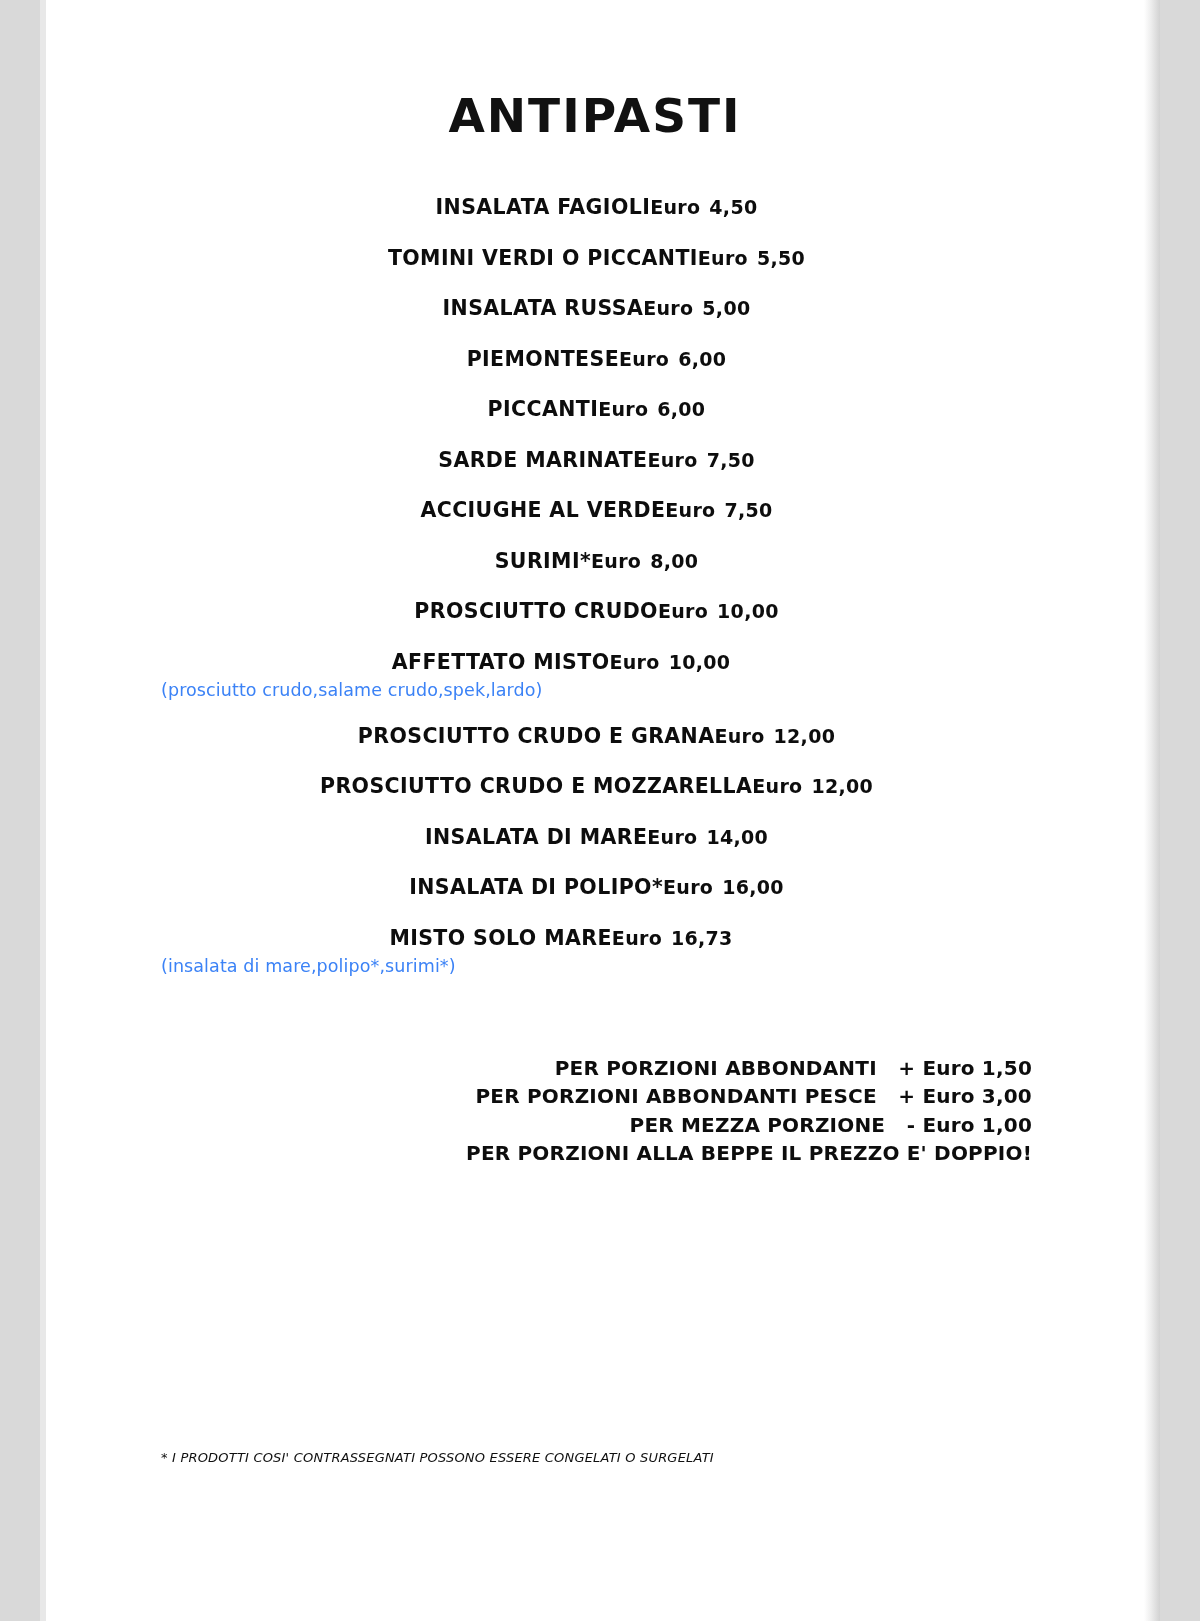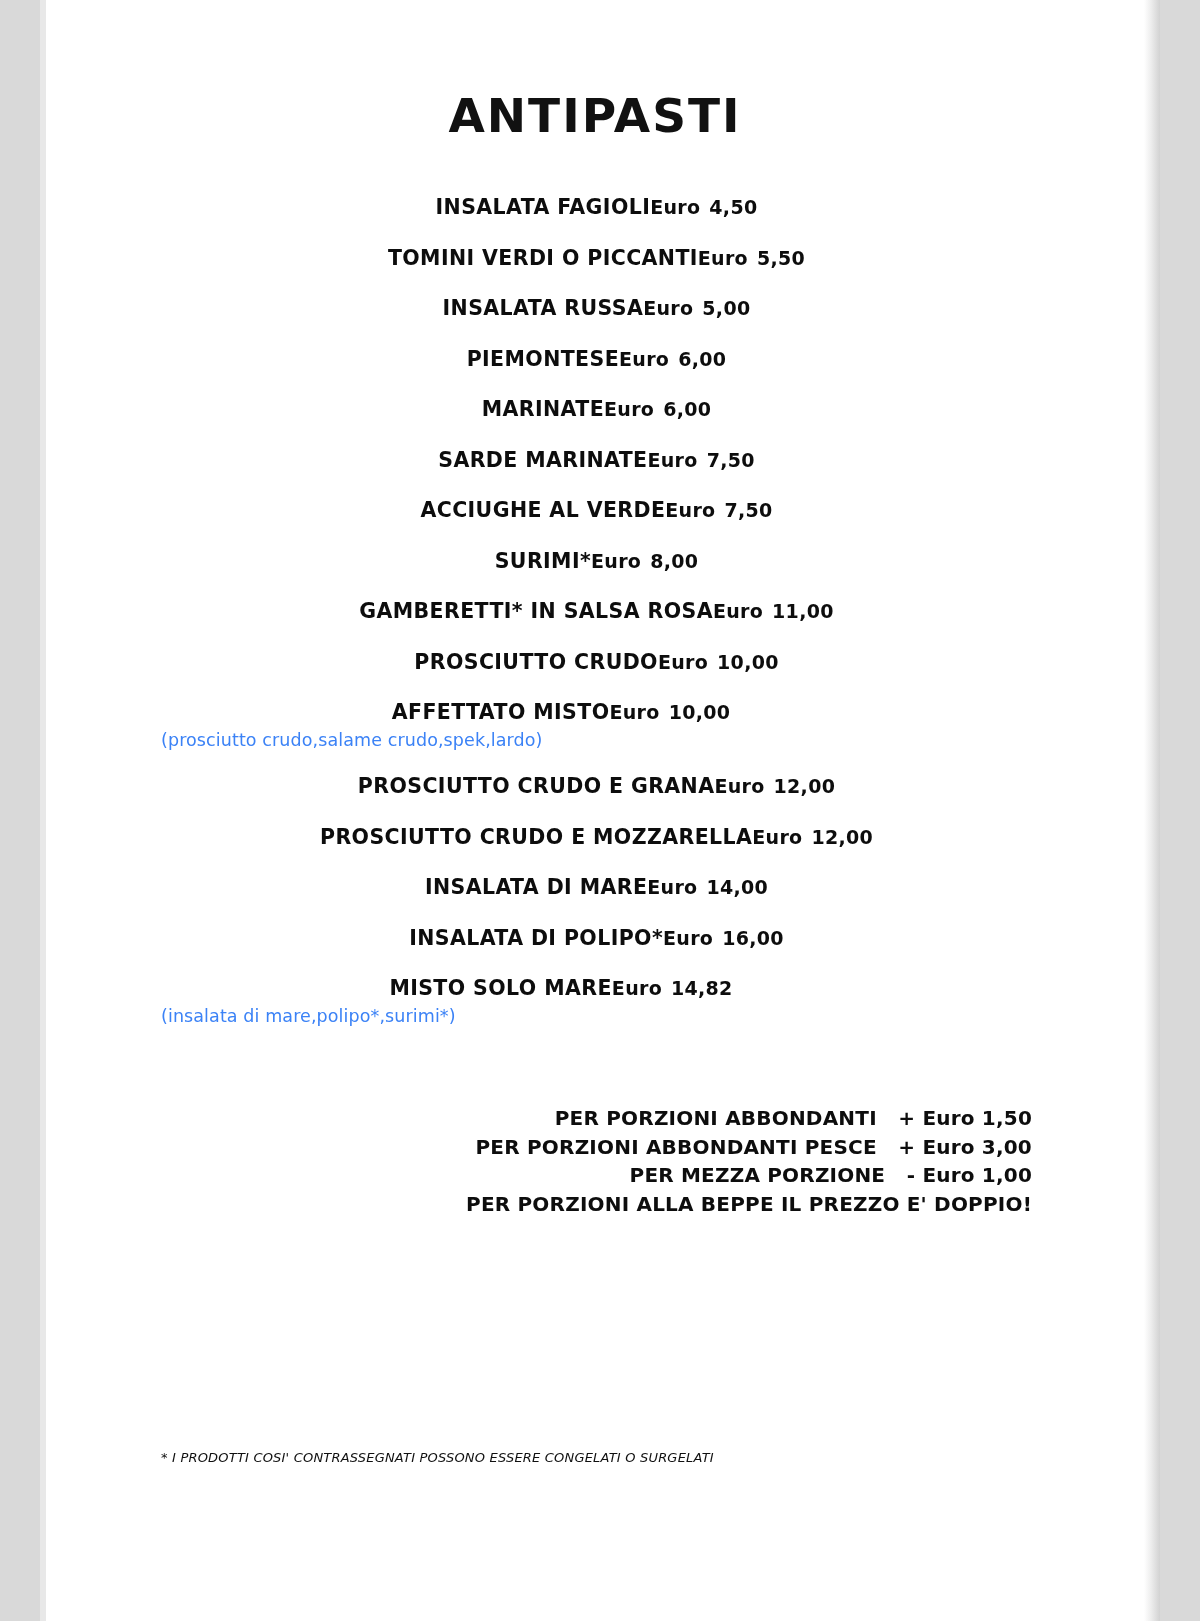--- a/index.html
+++ b/index.html
@@ -154,38 +154,34 @@
         </li>
         <li class="menu-row">
           <span class="item-name">INSALATA RUSSA</span>
           <span class="item-price"><span class="price-cur">Euro</span><span class="price-amt">5,00</span></span>
         </li>
         <li class="menu-row">
           <span class="item-name">PIEMONTESE</span>
           <span class="item-price"><span class="price-cur">Euro</span><span class="price-amt">6,00</span></span>
         </li>
         <li class="menu-row">
-          <span class="item-name">MARINATE</span>
+          <span class="item-name">PICCANTI</span>
           <span class="item-price"><span class="price-cur">Euro</span><span class="price-amt">6,00</span></span>
         </li>
         <li class="menu-row">
           <span class="item-name">SARDE MARINATE</span>
           <span class="item-price"><span class="price-cur">Euro</span><span class="price-amt">7,50</span></span>
         </li>
         <li class="menu-row">
           <span class="item-name">ACCIUGHE AL VERDE</span>
           <span class="item-price"><span class="price-cur">Euro</span><span class="price-amt">7,50</span></span>
         </li>
         <li class="menu-row">
           <span class="item-name">SURIMI*</span>
           <span class="item-price"><span class="price-cur">Euro</span><span class="price-amt">8,00</span></span>
-        </li>
-        <li class="menu-row">
-          <span class="item-name">GAMBERETTI* IN SALSA ROSA</span>
-          <span class="item-price"><span class="price-cur">Euro</span><span class="price-amt">11,00</span></span>
         </li>
         <li class="menu-row">
           <span class="item-name">PROSCIUTTO CRUDO</span>
           <span class="item-price"><span class="price-cur">Euro</span><span class="price-amt">10,00</span></span>
         </li>
         <li class="menu-row with-desc">
           <span class="item-name">AFFETTATO MISTO</span>
           <span class="item-price"><span class="price-cur">Euro</span><span class="price-amt">10,00</span></span>
         </li>
         <li class="item-desc">(prosciutto crudo,salame crudo,spek,lardo)</li>
@@ -200,21 +196,21 @@
         <li class="menu-row">
           <span class="item-name">INSALATA DI MARE</span>
           <span class="item-price"><span class="price-cur">Euro</span><span class="price-amt">14,00</span></span>
         </li>
         <li class="menu-row">
           <span class="item-name">INSALATA DI POLIPO*</span>
           <span class="item-price"><span class="price-cur">Euro</span><span class="price-amt">16,00</span></span>
         </li>
         <li class="menu-row with-desc">
           <span class="item-name">MISTO SOLO MARE</span>
-          <span class="item-price"><span class="price-cur">Euro</span><span class="price-amt">14,82</span></span>
+          <span class="item-price"><span class="price-cur">Euro</span><span class="price-amt">16,73</span></span>
         </li>
         <li class="item-desc">(insalata di mare,polipo*,surimi*)</li>
       </ul>
 
     <div class="notes">
         <div class="note-line">PER PORZIONI ABBONDANTI   + Euro 1,50</div>
         <div class="note-line">PER PORZIONI ABBONDANTI PESCE   + Euro 3,00</div>
         <div class="note-line">PER MEZZA PORZIONE   - Euro 1,00</div>
         <div class="note-line">PER PORZIONI ALLA BEPPE IL PREZZO E' DOPPIO!</div>
       </div>

